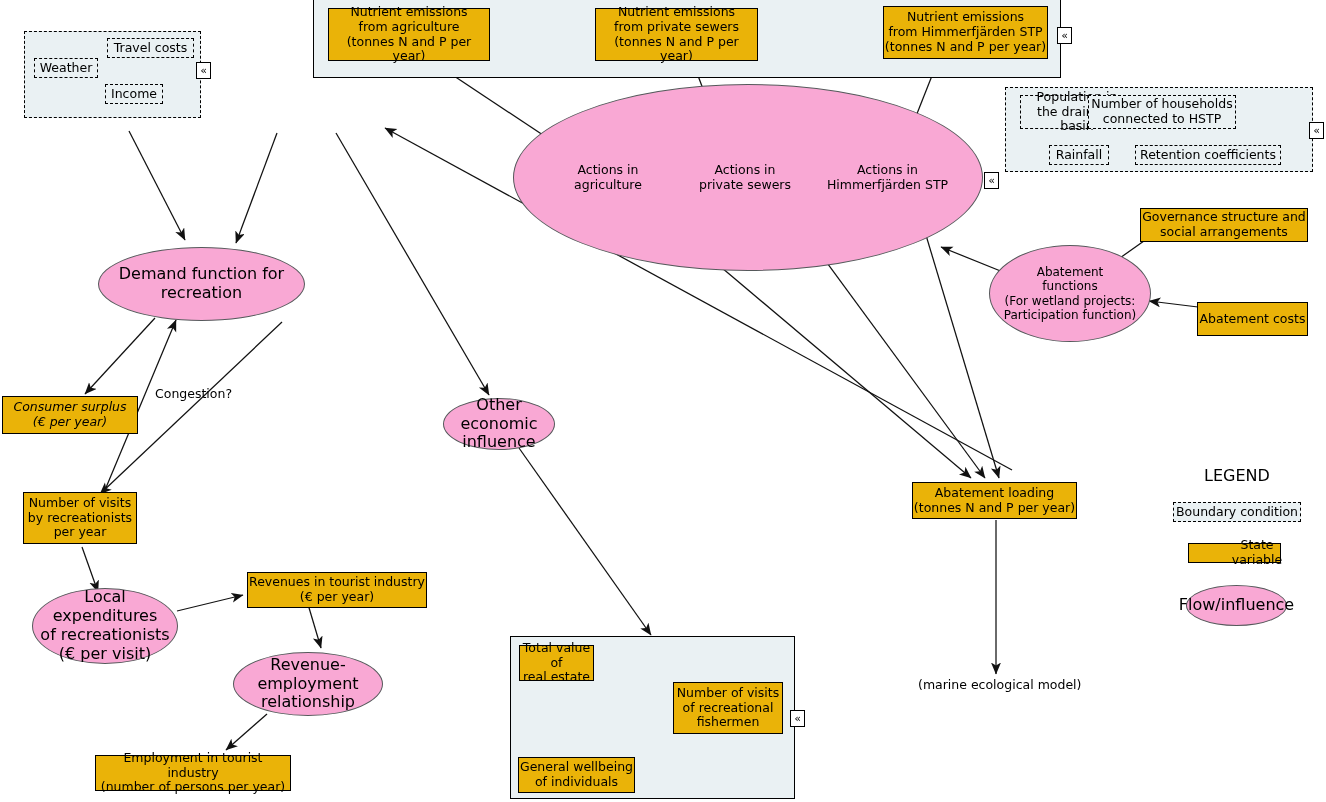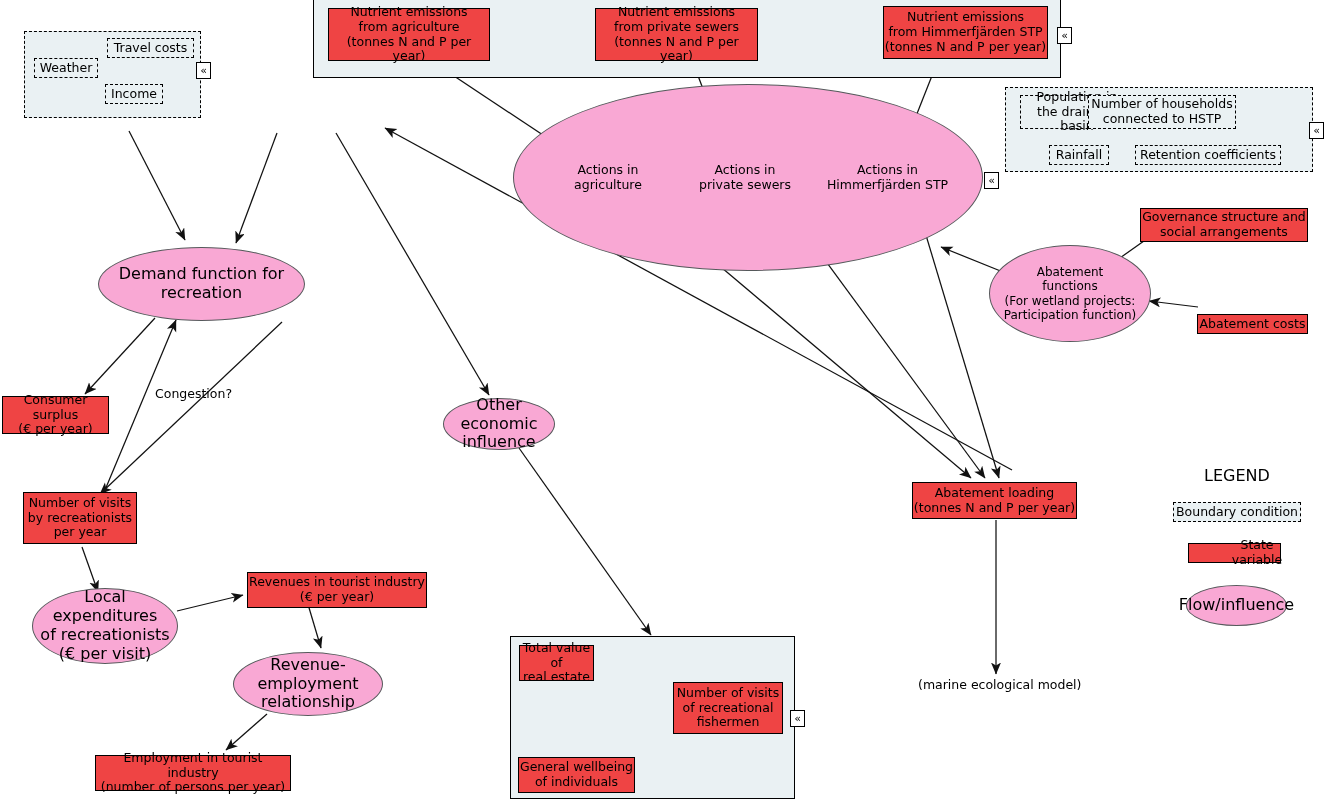--- a/index.html
+++ b/index.html
@@ -5,21 +5,21 @@
   html,body{margin:0;padding:0;background:#ffffff;}
   body{
     font-family:"DejaVu Sans", sans-serif;
     width:1326px;height:802px;position:relative;overflow:hidden;
     color:#000;
   }
   #stage{position:absolute;left:0;top:0;width:1326px;height:802px;}
   svg#edges{position:absolute;left:0;top:0;width:1326px;height:802px;pointer-events:none;}
 
   .node{position:absolute;box-sizing:border-box;display:flex;align-items:center;justify-content:center;text-align:center;line-height:1.18;}
-  .boxed{border:1px solid #000;background:#ef4444;}
+  .boxed{border:1px solid #000;background:#eab308;}
   .group{border:1px solid #000;background:#eaf1f3;}
   .dashed{border:1px dashed #000;background:#eaf1f3;}
   .dashed-group{border:1px dashed #000;background:#eaf1f3;}
   .ell{background:#f9a8d4;border:1px solid #55595b;border-radius:50%;}
   .plain{background:transparent;border:none;}
   .t12{font-size:12.5px;}
   .chev{position:absolute;width:13px;height:15px;border:1px solid #000;background:#fff;
         display:flex;align-items:center;justify-content:center;font-size:11px;line-height:1;z-index:40;}
   .lbl{position:absolute;font-size:12.5px;background:transparent;}
 </style>
@@ -110,28 +110,28 @@
   <div class="node plain t12" style="left:548px;top:163px;width:120px;height:30px;white-space:pre-line;">Actions in
 agriculture</div>
   <div class="node plain t12" style="left:685px;top:163px;width:120px;height:30px;white-space:pre-line;">Actions in
 private sewers</div>
   <div class="node plain t12" style="left:820px;top:163px;width:135px;height:30px;white-space:pre-line;">Actions in
 Himmerfjärden STP</div>
   <div class="chev" style="left:984px;top:172px;">«</div>
 
   <div class="node boxed t12" style="left:1140px;top:208px;width:168px;height:34px;white-space:pre-line;">Governance structure and
 social arrangements</div>
-  <div class="node boxed t12" style="left:1197px;top:302px;width:111px;height:20px;margin-top:12px;">Abatement costs</div>
+  <div class="node boxed t12" style="left:1197px;top:302px;width:111px;height:34px;">Abatement costs</div>
   <div class="node ell" style="left:989px;top:245px;width:162px;height:97px;white-space:pre-line;font-size:12px;">Abatement
 functions
 (For wetland projects:
 Participation function)</div>
 
   <div class="node ell" style="left:98px;top:247px;width:207px;height:74px;">Demand function for recreation</div>
-  <div class="node boxed t12" style="left:2px;top:396px;width:107px;height:38px;white-space:pre-line;">Consumer surplus
+  <div class="node boxed t12" style="left:2px;top:396px;width:136px;height:38px;white-space:pre-line;font-style:italic;">Consumer surplus
 (€ per year)</div>
   <div class="lbl" style="left:155px;top:386px;">Congestion?</div>
   <div class="node boxed t12" style="left:23px;top:492px;width:114px;height:52px;white-space:pre-line;">Number of visits
 by recreationists
 per year</div>
   <div class="node ell" style="left:32px;top:588px;width:146px;height:76px;white-space:pre-line;">Local expenditures
 of recreationists
 (€ per visit)</div>
   <div class="node boxed t12" style="left:247px;top:572px;width:180px;height:36px;white-space:pre-line;">Revenues in tourist industry
 (€ per year)</div>

